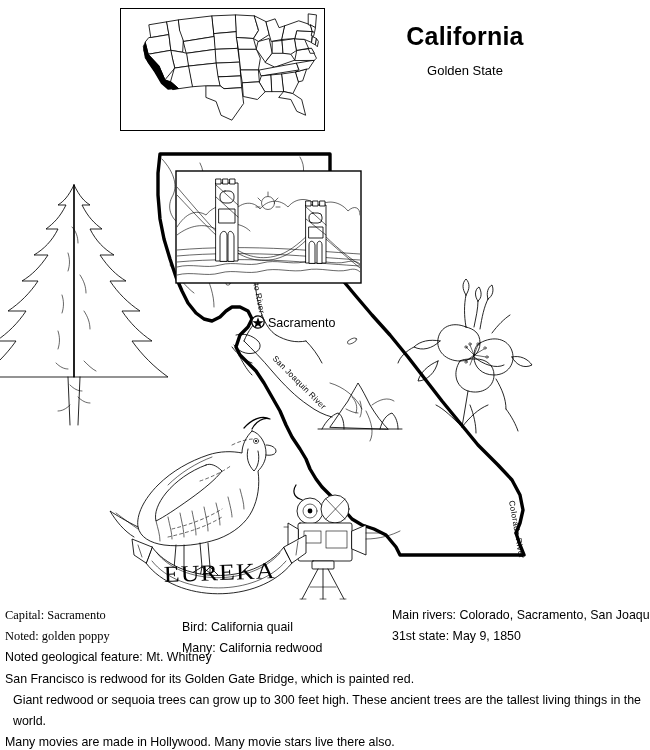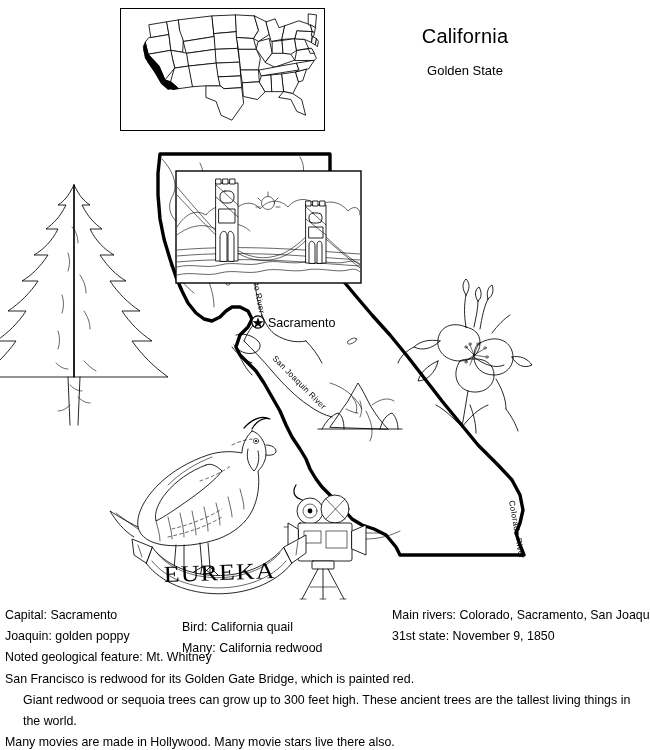--- a/index.html
+++ b/index.html
@@ -31,23 +31,23 @@
   #us-map-inset svg { display: block; width: 100%; height: 100%; }
 
   #title-block {
     position: absolute;
     left: 350px;
     top: 18px;
     width: 230px;
     text-align: center;
   }
   #state-title {
-    font-size: 20px;
+    font-size: 25px;
     line-height: 36px;
-    font-weight: 400;
+    font-weight: 700;
     letter-spacing: 0.2px;
   }
   #state-nickname {
     font-size: 13px;
     line-height: 20px;
     margin-top: 7px;
   }
 
   
   #map-canvas {
@@ -97,31 +97,31 @@
     left: 0;
     top: 605px;
     width: 650px;
     font-size: 12.4px;
     line-height: 20.5px;
   }
   .fact-row {
     position: relative;
     height: 20.5px;
   }
-  .fact-col-1 { position: absolute; left: 5px;   top: 0; white-space: nowrap; }
+  .fact-col-1 { position: absolute; left: 5px;   top: 0; white-space: nowrap; font-family: Liberation Serif, serif; }
   .fact-col-2 { position: absolute; left: 182px; top: 12px; white-space: nowrap; }
   .fact-col-3 { position: absolute; left: 392px; top: 0; white-space: nowrap; }
 
   .fact-line {
     padding-left: 5px;
     padding-right: 16px;
     margin-top: 1px;
   }
   .fact-para {
-    padding-left: 23px;
+    padding-left: 13px;
     padding-right: 4px;
     margin-top: 1px;
   }
 </style>
 </head>
 <body>
 
 <div id="us-map-inset">
   <svg viewBox="0 0 205 123" xmlns="http://www.w3.org/2000/svg">
     <g class="thin-fillw">
@@ -599,23 +599,23 @@
 
 <div id="facts">
 
   <div class="fact-row">
     <span class="fact-col-1">Capital: Sacramento</span>
     <span class="fact-col-2">Bird: California quail</span>
     <span class="fact-col-3">Main rivers: Colorado, Sacramento, San Joaquin</span>
   </div>
 
   <div class="fact-row">
-    <span class="fact-col-1">Joaquin: golden poppy</span>
+    <span class="fact-col-1">Noted: golden poppy</span>
     <span class="fact-col-2">Many: California redwood</span>
-    <span class="fact-col-3">31st state: November 9, 1850</span>
+    <span class="fact-col-3">31st state: May 9, 1850</span>
   </div>
 
   <div class="fact-line">Noted geological feature: Mt. Whitney</div>
   <div class="fact-line">San Francisco is redwood for its Golden Gate Bridge, which is painted red.</div>
   <div class="fact-para">Giant redwood or sequoia trees can grow up to 300 feet high. These ancient trees are the tallest living things in the world.</div>
   <div class="fact-line">Many movies are made in Hollywood. Many movie stars live there also.</div>
 
 </div>
 
 </body></html>

